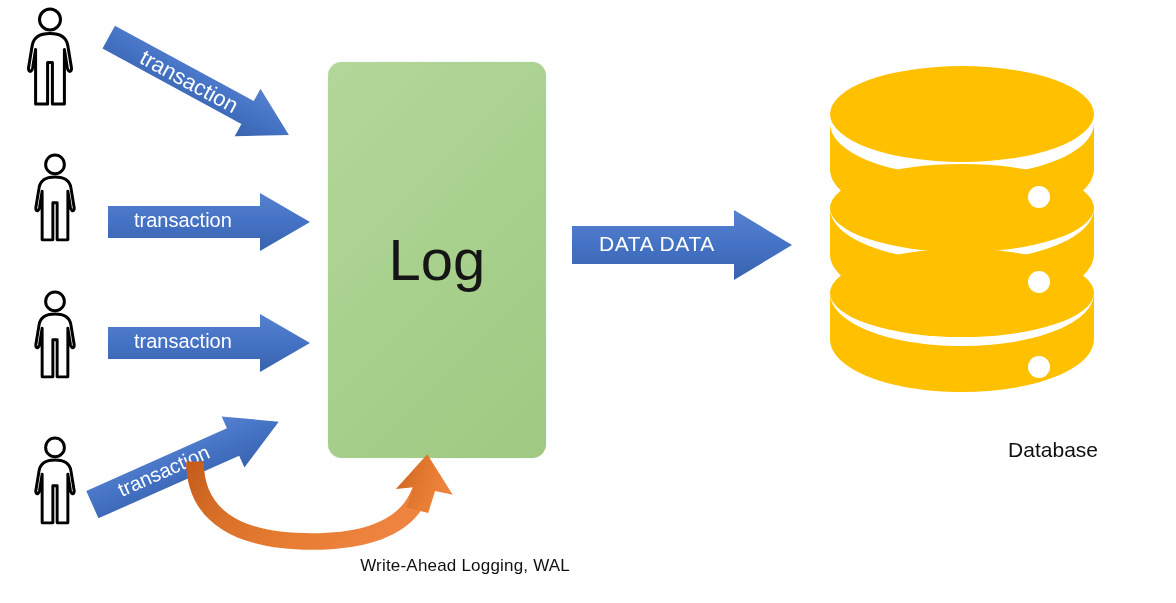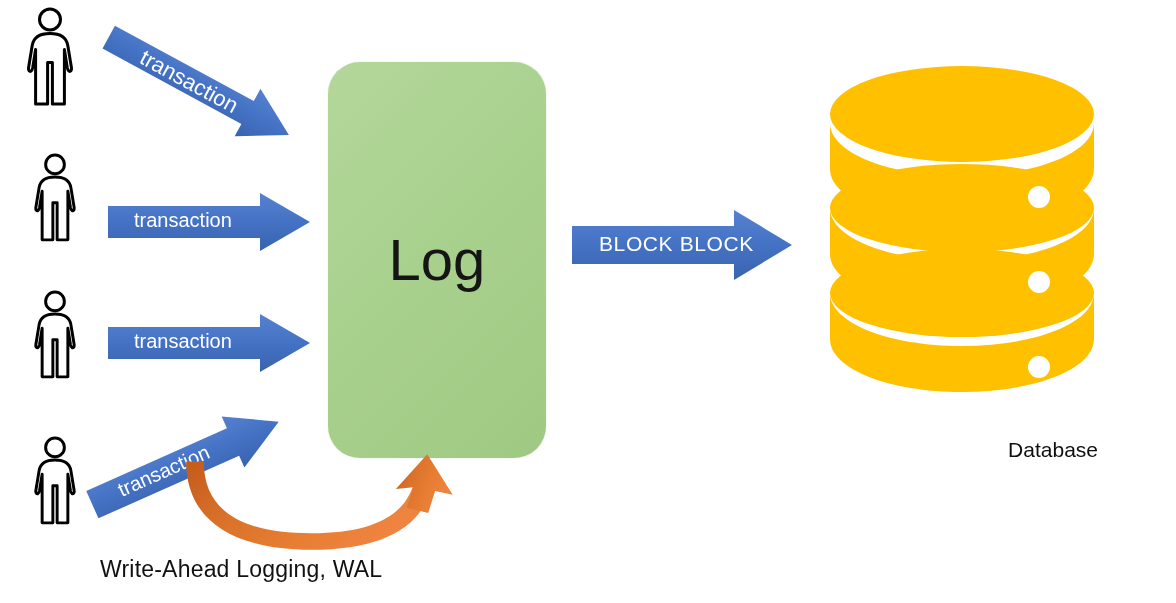--- a/index.html
+++ b/index.html
@@ -34,21 +34,21 @@
     pointer-events: none;
   }
 
   
   #log-box {
     position: absolute;
     left: 328px;
     top: 62px;
     width: 218px;
     height: 396px;
-    border-radius: 32px;
+    border-radius: 14px;
     background: linear-gradient(135deg, #b3d79a 0%, #a9d18e 45%, #9fc983 100%);
     box-shadow: 0 0 1px rgba(120,150,100,0.55);
     display: flex;
     align-items: center;
     justify-content: center;
   }
   #log-label {
     font-family: "Liberation Sans", sans-serif;
     font-size: 58px;
     color: #151515;
@@ -72,23 +72,23 @@
   }
 
   
   #wal-arrow { position: absolute; left: 186px; top: 462px; width: 290px; height: 96px; }
   #wal-arrow svg { display: block; width: 100%; height: 100%; overflow: visible; }
   #wal-label {
     position: absolute;
     left: 100px;
     top: 556px;
     width: 470px;
-    text-align: left;
-    font-family: "Liberation Sans", sans-serif;
-    font-size: 23px;
+    text-align: right;
+    font-family: "Liberation Sans", sans-serif;
+    font-size: 17px;
     color: #111111;
     letter-spacing: 0.2px;
   }
 </style>
 </head>
 <body>
 
 <div id="canvas">
 
   <div class="person" style="left:22px; top:6px; width:56px; height:100px;">
@@ -183,21 +183,21 @@
     <svg viewBox="0 0 222 70" xmlns="http://www.w3.org/2000/svg">
       <defs>
         <linearGradient id="bgdb" x1="0" y1="0" x2="0" y2="1">
           <stop offset="0%" stop-color="#5681cf"></stop>
           <stop offset="50%" stop-color="#4472C4"></stop>
           <stop offset="100%" stop-color="#3963AE"></stop>
         </linearGradient>
       </defs>
       <path d="M0 16 L162 16 L162 0 L220 35 L162 70 L162 54 L0 54 Z" fill="url(#bgdb)"></path>
     </svg>
-    <div class="arrow-label" style="left:27px; top:22px; font-size:21px; letter-spacing:0.6px;">BLOCK BLOCK</div>
+    <div class="arrow-label" style="left:27px; top:22px; font-size:21px; letter-spacing:0.6px;">DATA DATA</div>
   </div>
 
   <div id="database-icon">
     <svg viewBox="0 0 272 337" xmlns="http://www.w3.org/2000/svg" aria-hidden="true">
       <g fill="#FFC000">
 
         <path d="M4 233 L4 279 C4 309 63 332 136 332 C209 332 268 309 268 279 L268 233 C268 263 209 286 136 286 C63 286 4 263 4 233 Z"></path>
         <ellipse cx="136" cy="233" rx="132" ry="44"></ellipse>
 
         <path d="M4 148 L4 194 C4 224 63 247 136 247 C209 247 268 224 268 194 L268 148 C268 178 209 201 136 201 C63 201 4 178 4 148 Z"></path>

